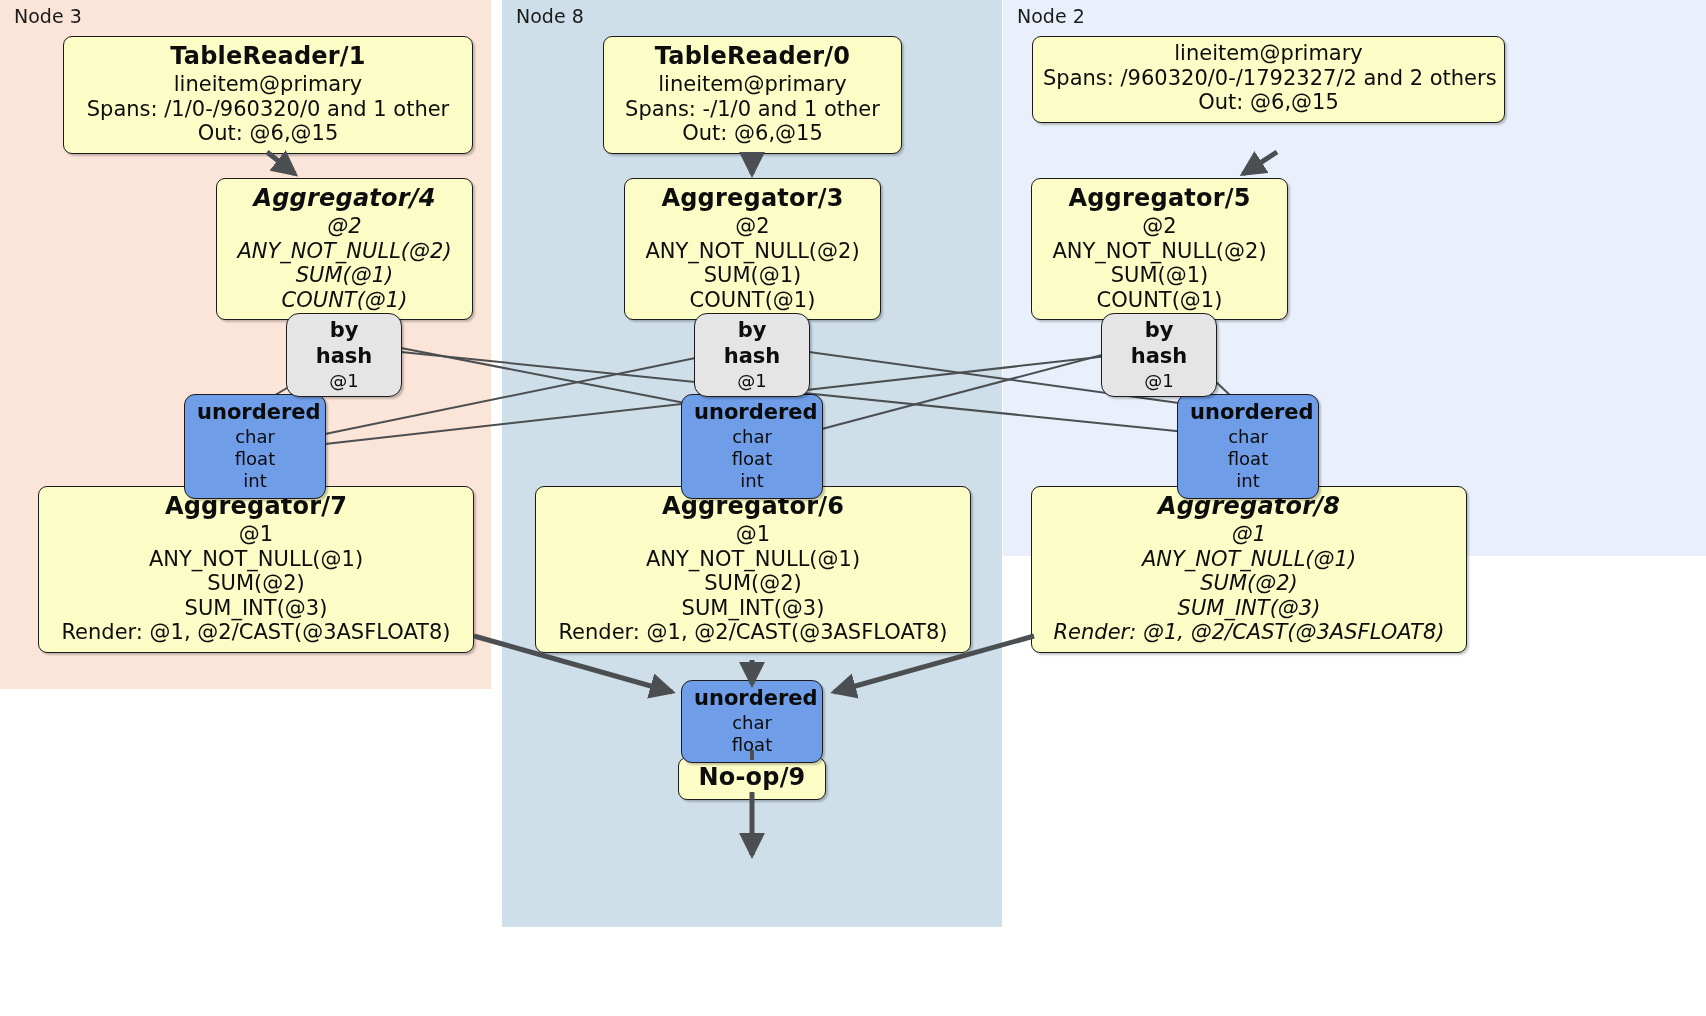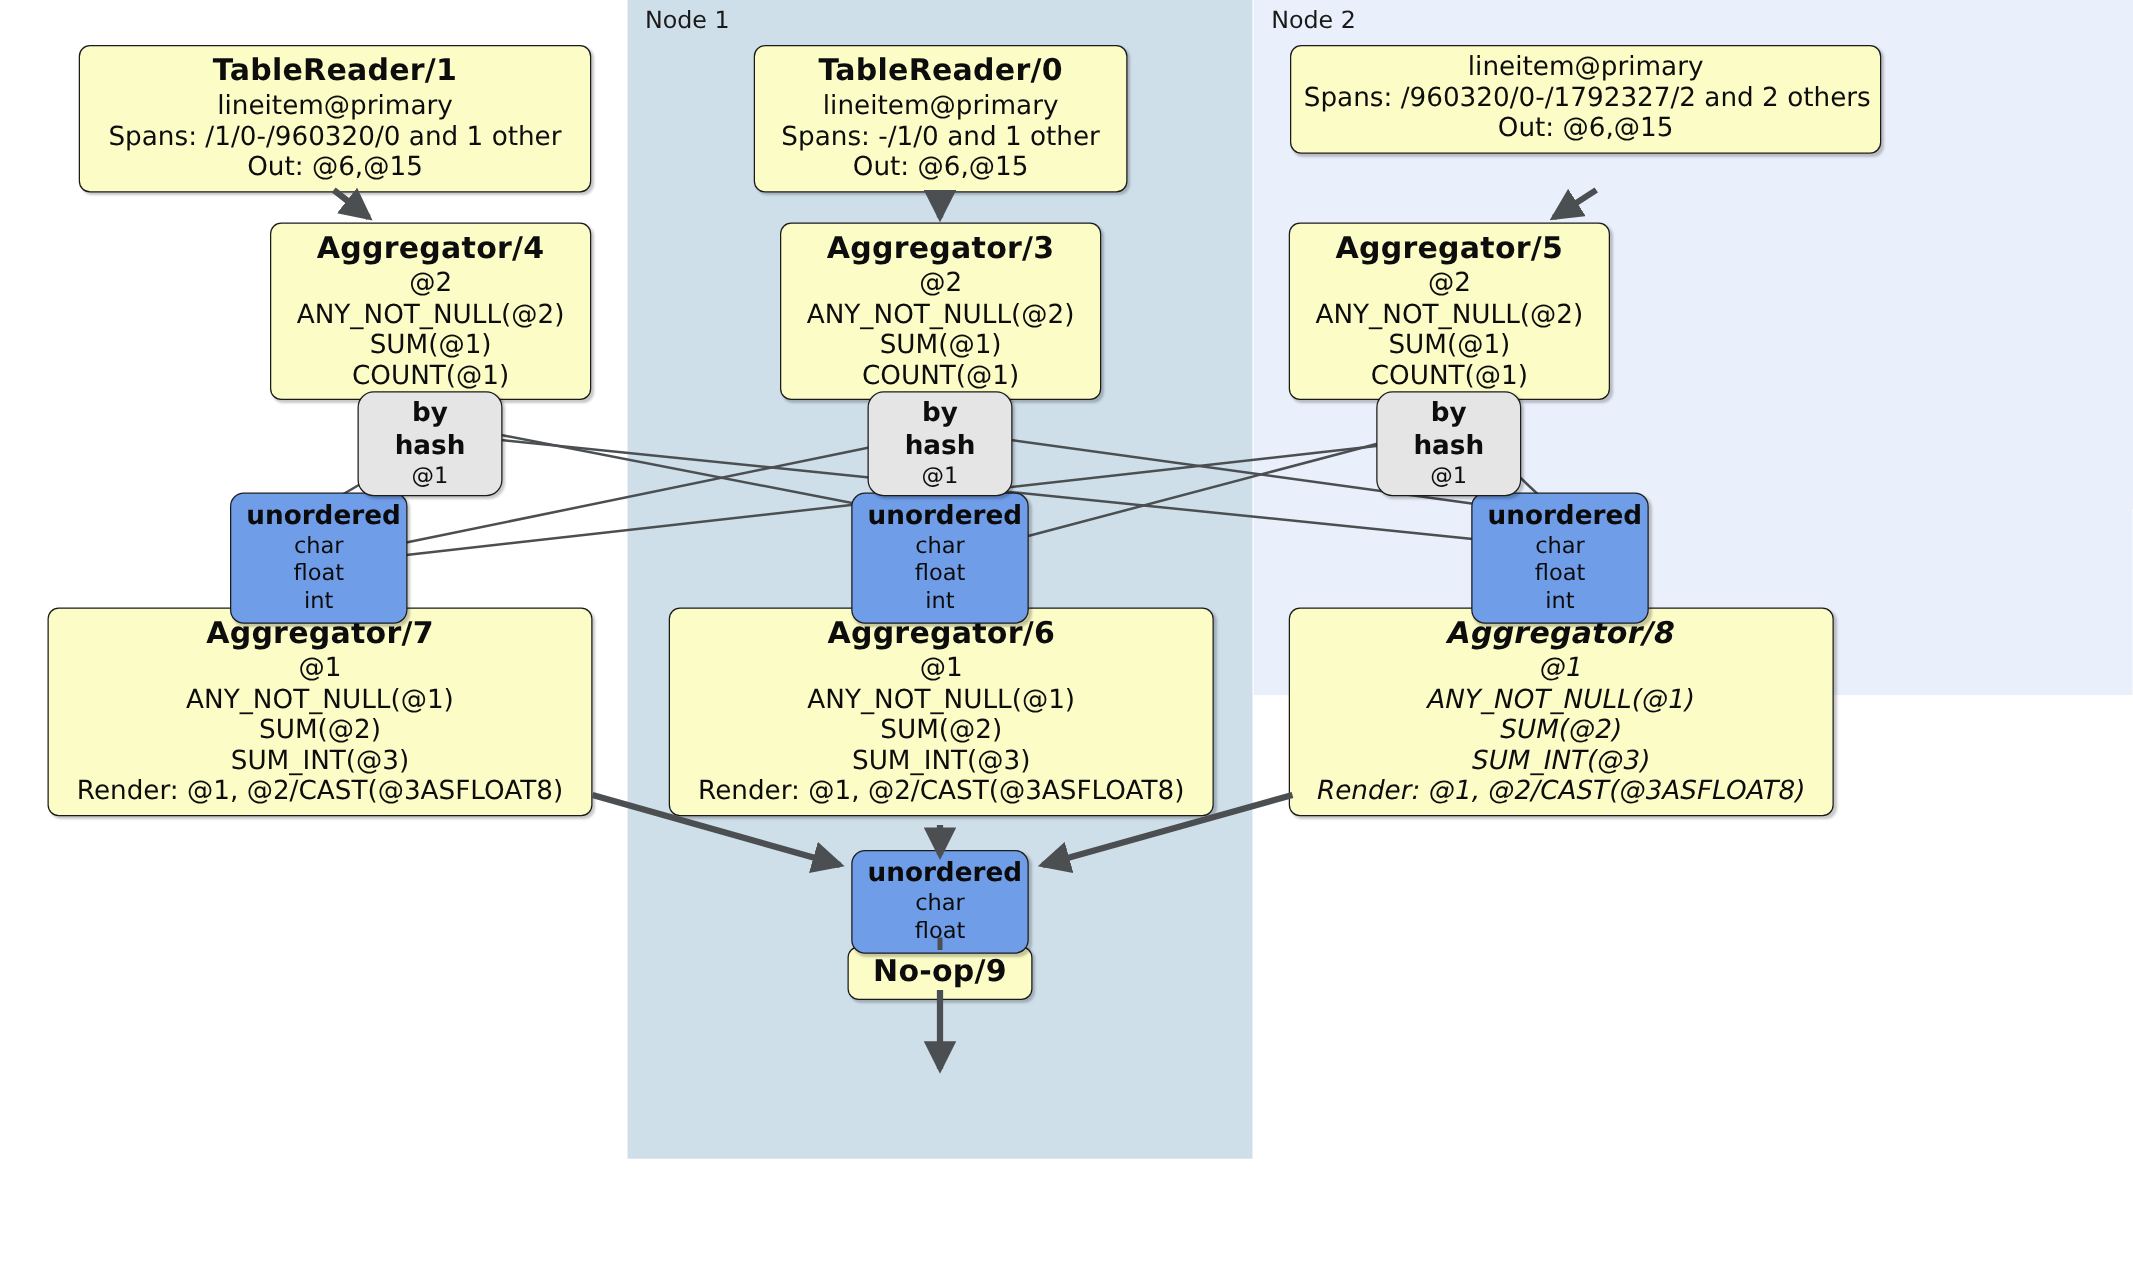--- a/index.html
+++ b/index.html
@@ -70,23 +70,26 @@
   
   svg.edges{position:absolute;left:0;top:0;width:1706px;height:1016px;overflow:visible;}
   svg.edges.thin{z-index:5;}
   svg.edges.thick{z-index:9;}
 </style>
 </head>
 <body>
 
 <div id="canvas">
 
+  <div class="node-panel" style="left:0px;top:0px;width:491px;height:689px;background:#fbe4d8;">
+    <span class="node-label">Node 3</span>
+  </div>
 
   <div class="node-panel" style="left:502px;top:0px;width:500px;height:927px;background:#cfdfea;">
-    <span class="node-label">Node 1</span>
+    <span class="node-label">Node 8</span>
   </div>
 
   <div class="node-panel" style="left:1003px;top:0px;width:703px;height:556px;background:#eaf0fb;">
     <span class="node-label">Node 2</span>
   </div>
 
   <svg class="edges thin">
     <g stroke="#4b4f52" stroke-width="2" fill="none">
 
       <path d="M 333,361 L 270,398"></path>
@@ -127,21 +130,21 @@
     </g>
   </svg>
 
   <div class="proc" style="left:63px;top:36px;width:410px;">
     <div class="ttl">TableReader/1</div>
     <div class="ln">lineitem@primary</div>
     <div class="ln">Spans: /1/0-/960320/0 and 1 other</div>
     <div class="ln">Out: @6,@15</div>
   </div>
 
-  <div class="proc" style="left:216px;top:178px;width:257px;">
+  <div class="proc" style="left:216px;top:178px;width:257px;font-style:italic;">
     <div class="ttl">Aggregator/4</div>
     <div class="ln">@2</div>
     <div class="ln">ANY_NOT_NULL(@2)</div>
     <div class="ln">SUM(@1)</div>
     <div class="ln">COUNT(@1)</div>
   </div>
 
   <div class="router" style="left:286px;top:313px;width:116px;">
     <div class="ttl">by hash</div>
     <div class="ln">@1</div>

